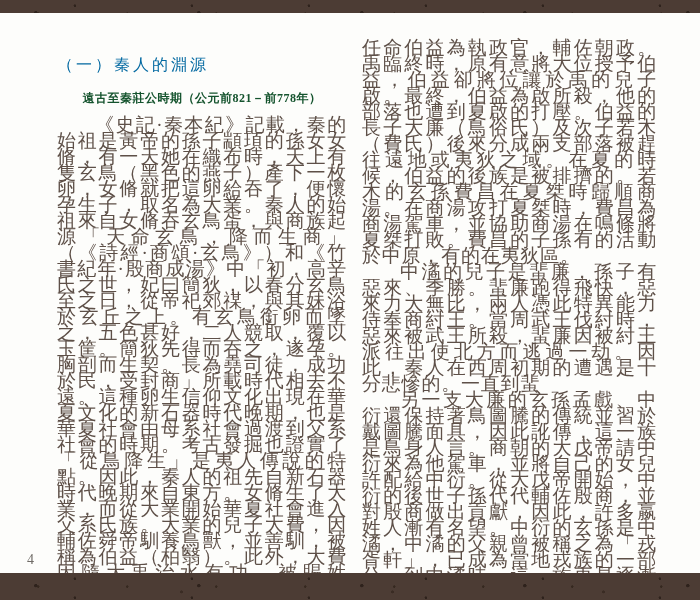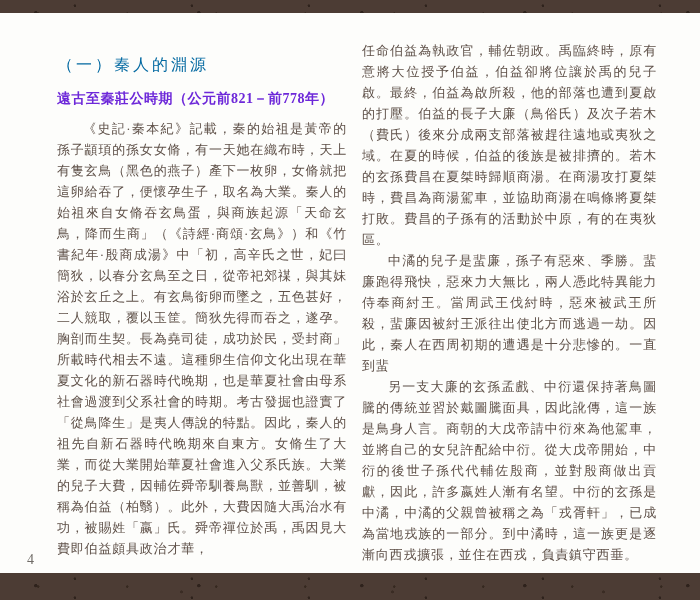--- a/index.html
+++ b/index.html
@@ -38,29 +38,30 @@
   .section-title {
     margin: 15px 0 0 0;
     font-size: 16px;
     font-weight: normal;
     letter-spacing: 3px;
     color: #0369a1;
     white-space: nowrap;
   }
   .subsection-title {
     margin: 14px 0 0 0;
-    font-size: 14px;
+    font-size: 12px;
     font-weight: bold;
     letter-spacing: 0.5px;
-    color: #6d28d9;
+    color: #14532d;
     white-space: nowrap;
+    text-align: center;
   }
   .body-text {
-    font-size: 13px;
-    line-height: 21px;
+    font-size: 19px;
+    line-height: 16px;
     letter-spacing: 0.8px;
     text-align: justify;
     text-justify: inter-ideograph;
     color: #5e5048;
   }
   .col-left p.body-text { margin: 10px 0 16px 0; }
   .col-right p.body-text { margin: 0; }
   .indent { text-indent: 2em; }
 
   .figure-caption {

